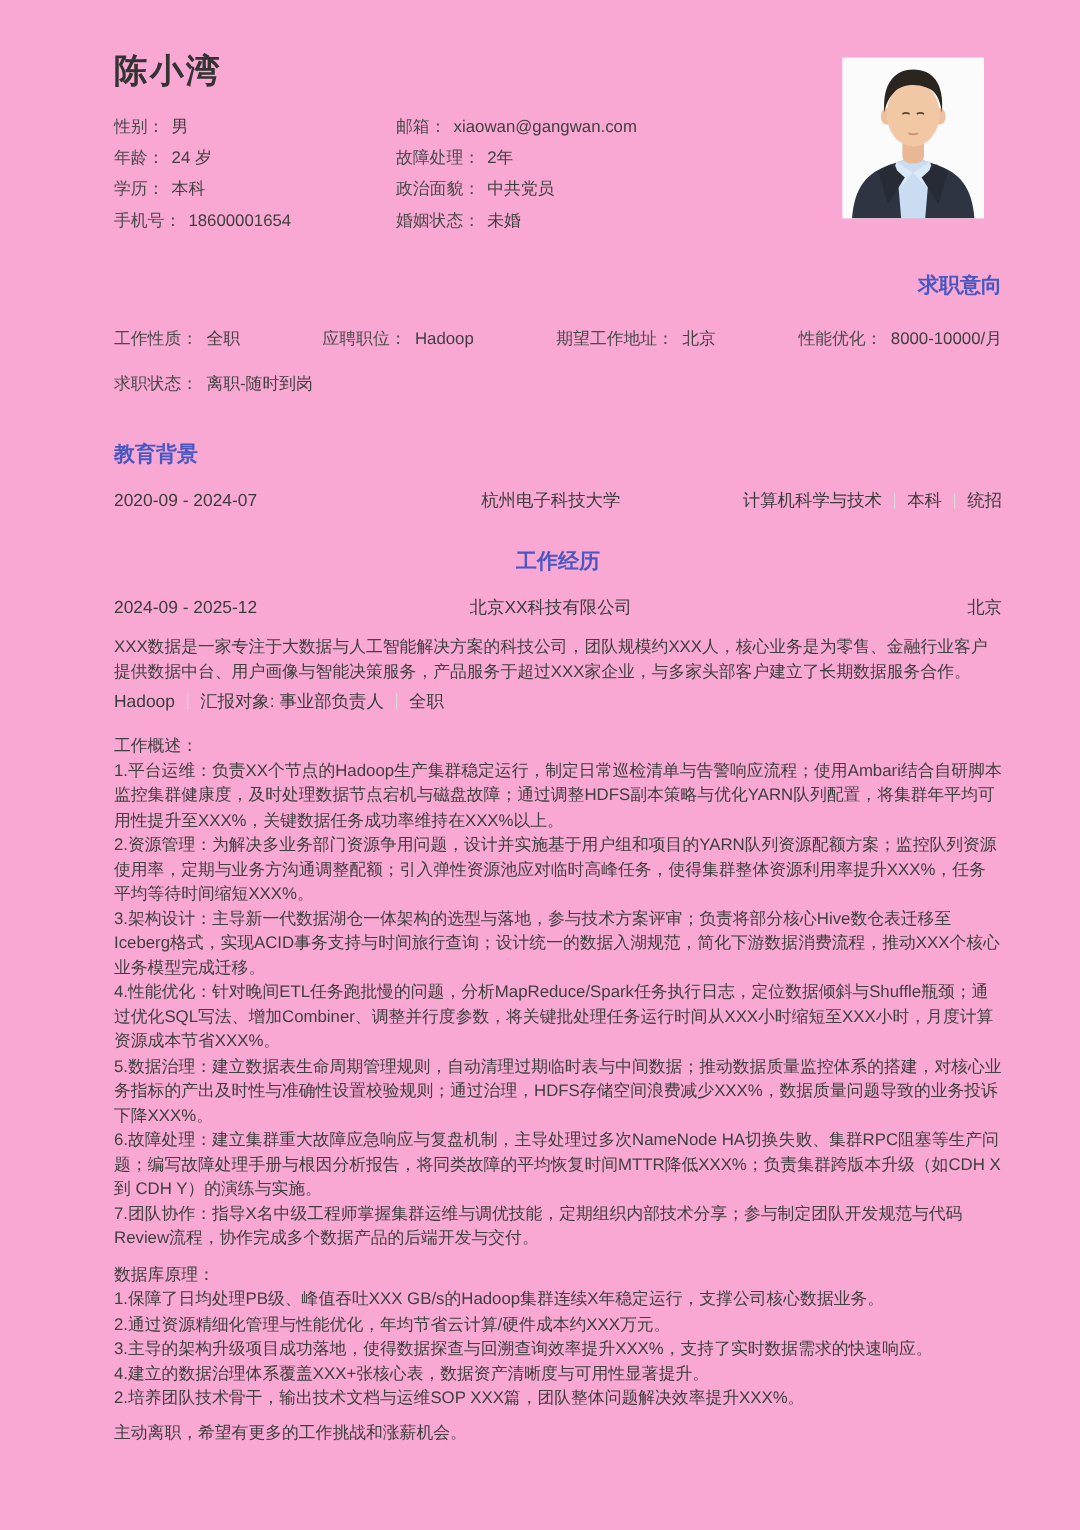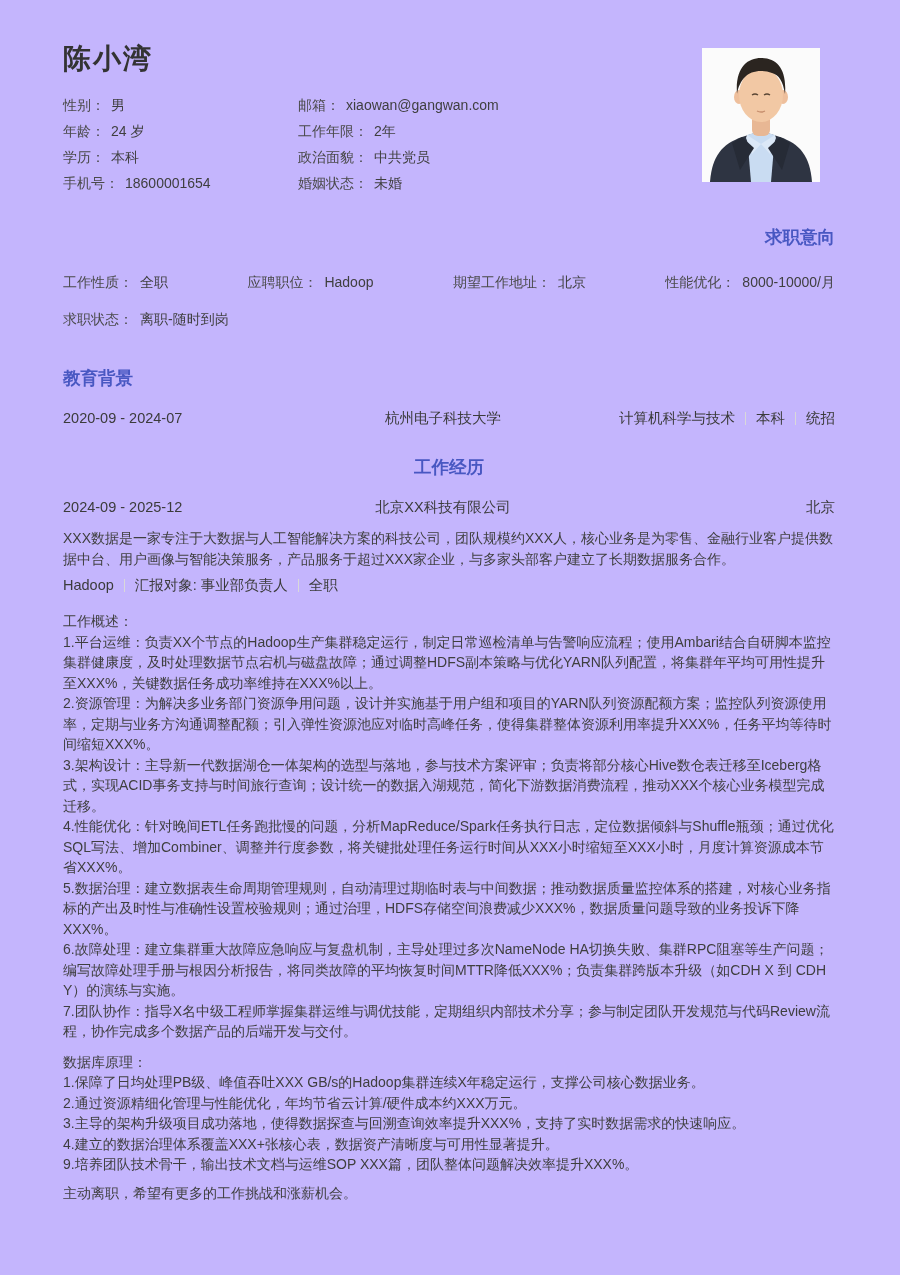--- a/index.html
+++ b/index.html
@@ -1,20 +1,20 @@
 <!DOCTYPE html>
 <html><head>
 <meta charset="utf-8">
 <style>
   * { margin:0; padding:0; box-sizing:border-box; }
   html,body { background:#ffffff; }
   .page {
     width:900px; height:1275px; overflow:hidden; position:relative;
-    background:#c4b5fd; color:#3f3f3f;
-    padding:42px 65px 0 63px;
+    background:#f9a8d4; color:#3f3f3f;
+    padding:42px 65px 0 95px;
     font-family:"Liberation Sans","DejaVu Sans",sans-serif;
   }
   .name {
     font-size:28px; line-height:34px; font-weight:700; color:#333333;
     letter-spacing:2px; margin-bottom:21px;
   }
   .info-grid {
     display:grid; grid-template-columns:235px 1fr; row-gap:9px;
     font-size:14px; line-height:17px; width:620px;
   }
@@ -58,21 +58,21 @@
 
 <div class="page">
 
   <header>
     <h1 class="name">陈小湾</h1>
 
     <div class="info-grid">
       <div class="info-item"><span class="lbl">性别：</span><span class="val">男</span></div>
       <div class="info-item"><span class="lbl">邮箱：</span><span class="val">xiaowan@gangwan.com</span></div>
       <div class="info-item"><span class="lbl">年龄：</span><span class="val">24 岁</span></div>
-      <div class="info-item"><span class="lbl">工作年限：</span><span class="val">2年</span></div>
+      <div class="info-item"><span class="lbl">故障处理：</span><span class="val">2年</span></div>
       <div class="info-item"><span class="lbl">学历：</span><span class="val">本科</span></div>
       <div class="info-item"><span class="lbl">政治面貌：</span><span class="val">中共党员</span></div>
       <div class="info-item"><span class="lbl">手机号：</span><span class="val">18600001654</span></div>
       <div class="info-item"><span class="lbl">婚姻状态：</span><span class="val">未婚</span></div>
     </div>
 
     <div class="photo">
       <svg width="118" height="134" viewBox="0 0 118 134" xmlns="http://www.w3.org/2000/svg">
         <rect width="118" height="134" fill="#fbfbfb"></rect>
         <path d="M8 134 C 10 108 20 96 40 89 L 59 83 L 78 89 C 98 96 108 108 110 134 Z" fill="#2e3442"></path>
@@ -139,19 +139,19 @@
       <div class="line">6.故障处理：建立集群重大故障应急响应与复盘机制，主导处理过多次NameNode HA切换失败、集群RPC阻塞等生产问题；编写故障处理手册与根因分析报告，将同类故障的平均恢复时间MTTR降低XXX%；负责集群跨版本升级（如CDH X 到 CDH Y）的演练与实施。</div>
       <div class="line">7.团队协作：指导X名中级工程师掌握集群运维与调优技能，定期组织内部技术分享；参与制定团队开发规范与代码Review流程，协作完成多个数据产品的后端开发与交付。</div>
     </div>
 
     <div class="block block-ach">
       <div class="line">数据库原理：</div>
       <div class="line">1.保障了日均处理PB级、峰值吞吐XXX GB/s的Hadoop集群连续X年稳定运行，支撑公司核心数据业务。</div>
       <div class="line">2.通过资源精细化管理与性能优化，年均节省云计算/硬件成本约XXX万元。</div>
       <div class="line">3.主导的架构升级项目成功落地，使得数据探查与回溯查询效率提升XXX%，支持了实时数据需求的快速响应。</div>
       <div class="line">4.建立的数据治理体系覆盖XXX+张核心表，数据资产清晰度与可用性显著提升。</div>
-      <div class="line">9.培养团队技术骨干，输出技术文档与运维SOP XXX篇，团队整体问题解决效率提升XXX%。</div>
+      <div class="line">2.培养团队技术骨干，输出技术文档与运维SOP XXX篇，团队整体问题解决效率提升XXX%。</div>
     </div>
 
     <p class="leave-line">主动离职，希望有更多的工作挑战和涨薪机会。</p>
   </section>
 
 </div>
 
 </body></html>

